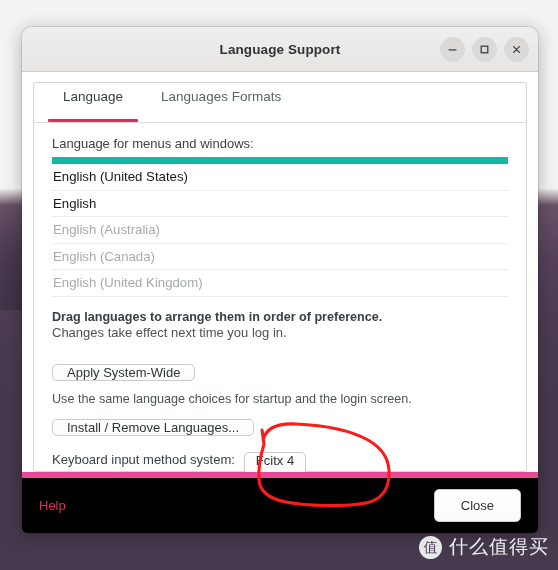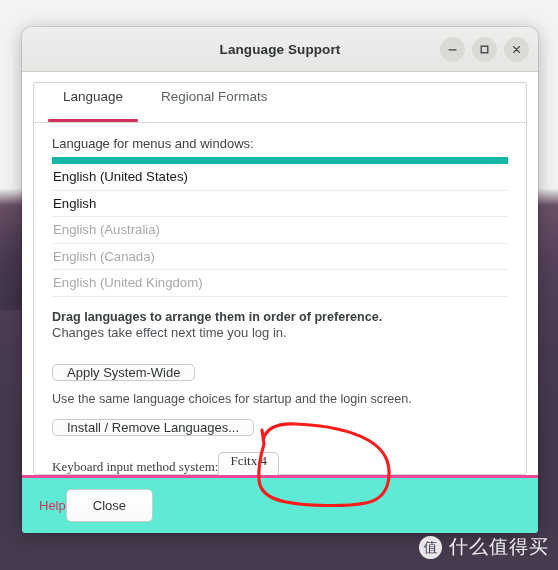--- a/index.html
+++ b/index.html
@@ -208,24 +208,24 @@
   }
 
   .helper-text {
     font-size: 12.6px;
     color: #4d5255;
     margin: 11px 0 13px 0;
   }
 
   .im-row {
     display: flex;
-    align-items: center;
+    align-items: flex-start;
+    gap: 9px;
     margin-top: 16px;
     margin-bottom: 10px;
-    font-family: Liberation Serif, serif;
   }
   .im-label {
     font-size: 13px;
     color: #3d4245;
   }
   .combo {
     display: inline-flex;
     align-items: center;
     gap: 7px;
     height: 30px;
@@ -239,24 +239,24 @@
     font-family: inherit;
     flex-direction: column;
   }
 
   
   .actionbar {
     flex: 0 0 auto;
     height: 55px;
     display: flex;
     align-items: center;
-    justify-content: flex-start;
+    justify-content: space-between;
     padding: 0 17px;
-    border-top: 3px solid #ec4899;
-    background: #5eead4;
+    border-top: 6px solid #ec4899;
+    background: #000000;
   }
   .help-link {
     font-size: 13px;
     color: #d4315b;
     text-decoration: none;
     cursor: pointer;
   }
   .close-btn {
     height: 33px;
     padding: 0 26px;
@@ -337,21 +337,21 @@
             </svg>
         </button>
       </div>
     </div>
 
     <div class="win-body">
       <div class="notebook">
 
         <div class="tabbar">
           <button class="tab active">Language</button>
-          <button class="tab">Regional Formats</button>
+          <button class="tab">Languages Formats</button>
         </div>
 
         <div class="tabpage">
 
           <div class="section-label">Language for menus and windows:</div>
 
           <div class="lang-list">
             <div class="lang-row">English (United States)</div>
             <div class="lang-row">English</div>
             <div class="lang-row disabled">English (Australia)</div>

